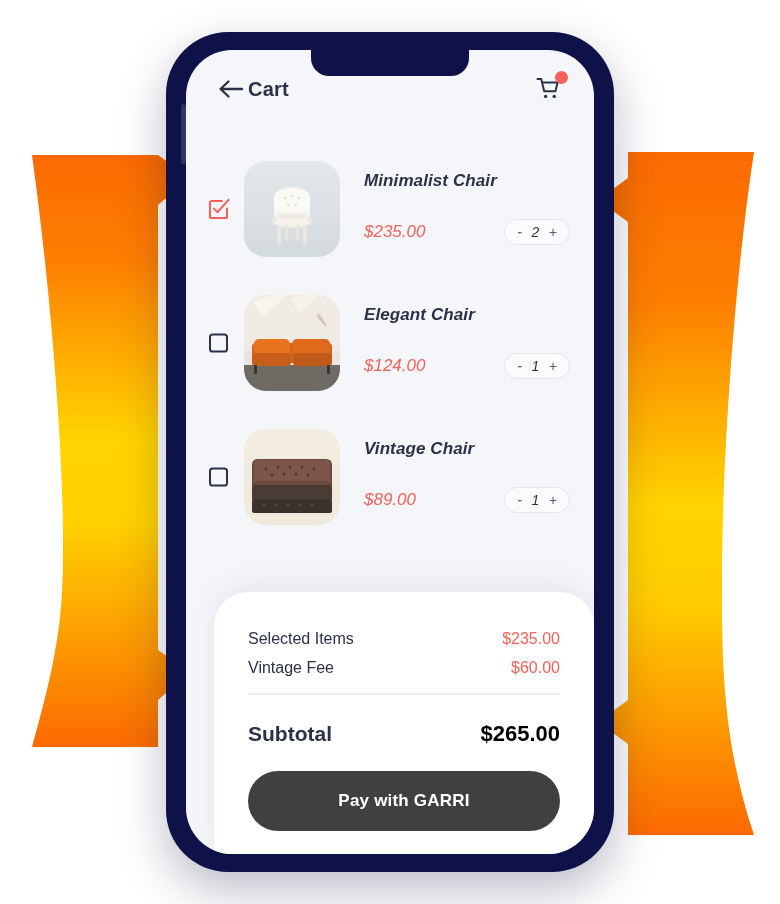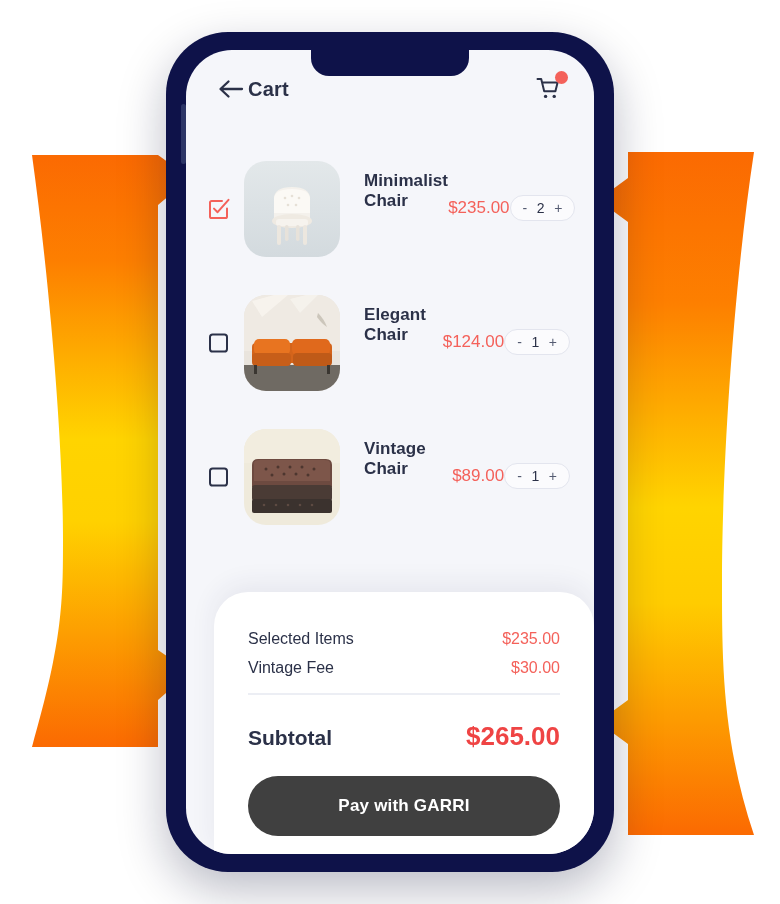--- a/index.html
+++ b/index.html
@@ -142,23 +142,25 @@
     flex: 0 0 auto;
     overflow: hidden;
     position: relative;
   }
   .thumb svg { display: block; }
   .item-body {
     flex: 1 1 auto;
     margin-left: 24px;
     height: 96px;
     display: flex;
+    flex-direction: column;
     justify-content: space-between;
     padding: 10px 0 12px 0;
     box-sizing: border-box;
+    font-style: italic;
   }
   .item-name {
     font-size: 17px;
     font-weight: 700;
     color: #2b3148;
     letter-spacing: 0.1px;
   }
   .item-row2 {
     display: flex;
     align-items: center;
@@ -232,23 +234,23 @@
     justify-content: space-between;
     align-items: baseline;
   }
   .total-label {
     font-size: 21px;
     font-weight: 700;
     color: #2b3148;
     text-align: center;
   }
   .total-value {
-    font-size: 26px;
+    font-size: 22px;
     font-weight: 700;
-    color: #ef4444;
+    color: #000000;
     text-align: center;
   }
   .pay-btn {
     margin-top: 24px;
     height: 60px;
     border-radius: 30px;
     background: #404040;
     color: #ffffff;
     font-size: 17px;
     font-weight: 600;
@@ -442,21 +444,21 @@
 
   </div>
 
   <div class="summary">
     <div class="sum-row">
       <span class="sum-label">Selected Items</span>
       <span class="sum-value">$235.00</span>
     </div>
     <div class="sum-row">
       <span class="sum-label">Vintage Fee</span>
-      <span class="sum-value">$30.00</span>
+      <span class="sum-value">$60.00</span>
     </div>
     <div class="divider"></div>
     <div class="total-row">
       <span class="total-label">Subtotal</span>
       <span class="total-value">$265.00</span>
     </div>
     <button class="pay-btn">Pay with GARRI</button>
   </div>
 
 </div>

